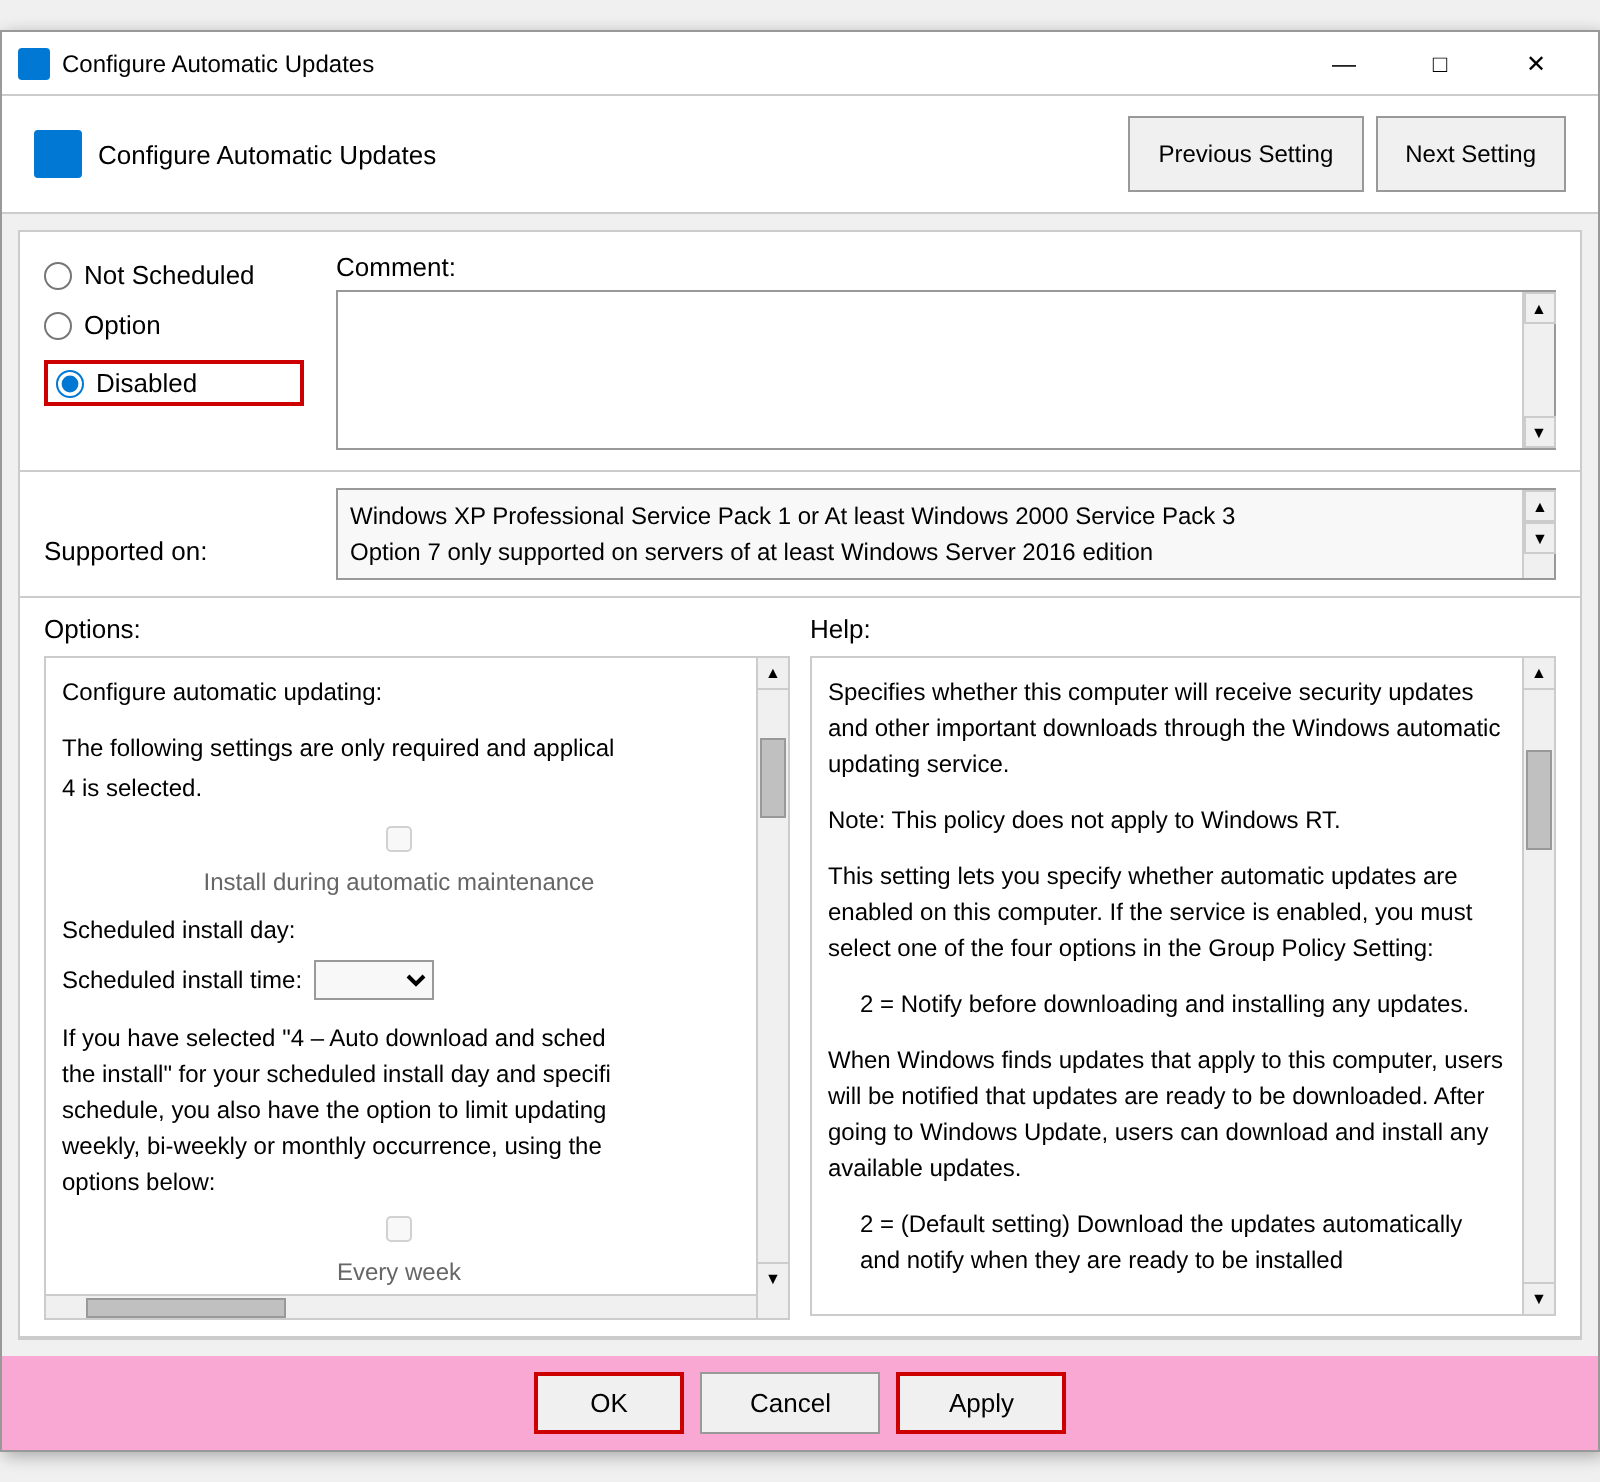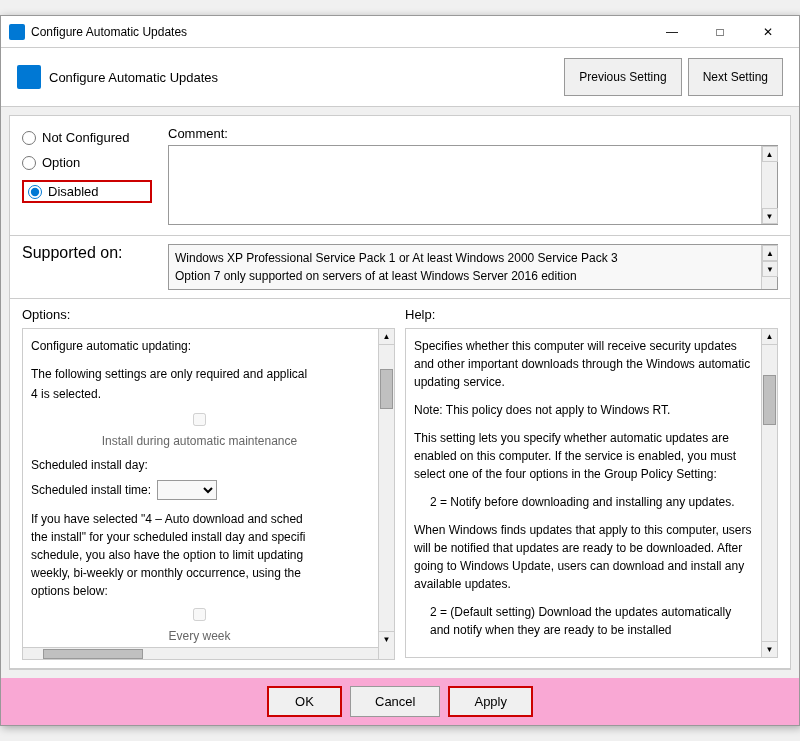--- a/index.html
+++ b/index.html
@@ -187,23 +187,24 @@
     .supported-section {
       display: flex;
       align-items: flex-start;
       padding: 8px 12px;
       border-bottom: 1px solid #ccc;
       gap: 16px;
       min-height: 55px;
     }
 
     .supported-label {
-      font-size: 16px;
+      font-size: 13px;
       min-width: 130px;
       flex-shrink: 0;
+      margin-top: 24px;
     }
 
     .supported-box {
       flex: 1;
       border: 1px solid #999;
       padding: 4px 6px;
       background: #f8f8f8;
       font-size: 12px;
       min-height: 44px;
       position: relative;
@@ -423,21 +424,21 @@
       <button class="nav-btn">Next Setting</button>
     </div>
   </div>
 
   <div class="main-content">
 
     <div class="config-section">
       <div class="radio-group">
         <label class="radio-item">
           <input type="radio" class="radio-input" name="config" style="">
-          <span class="radio-label">Not Configured</span>
+          <span class="radio-label">Not Scheduled</span>
         </label>
         <label class="radio-item">
           <input type="radio" class="radio-input" name="config" style="">
           <span class="radio-label">Option</span>
         </label>
         <label class="radio-item disabled-item">
           <input type="radio" class="radio-input" name="config" checked="" style="">
           <span class="radio-label">Disabled</span>
         </label>
       </div>

